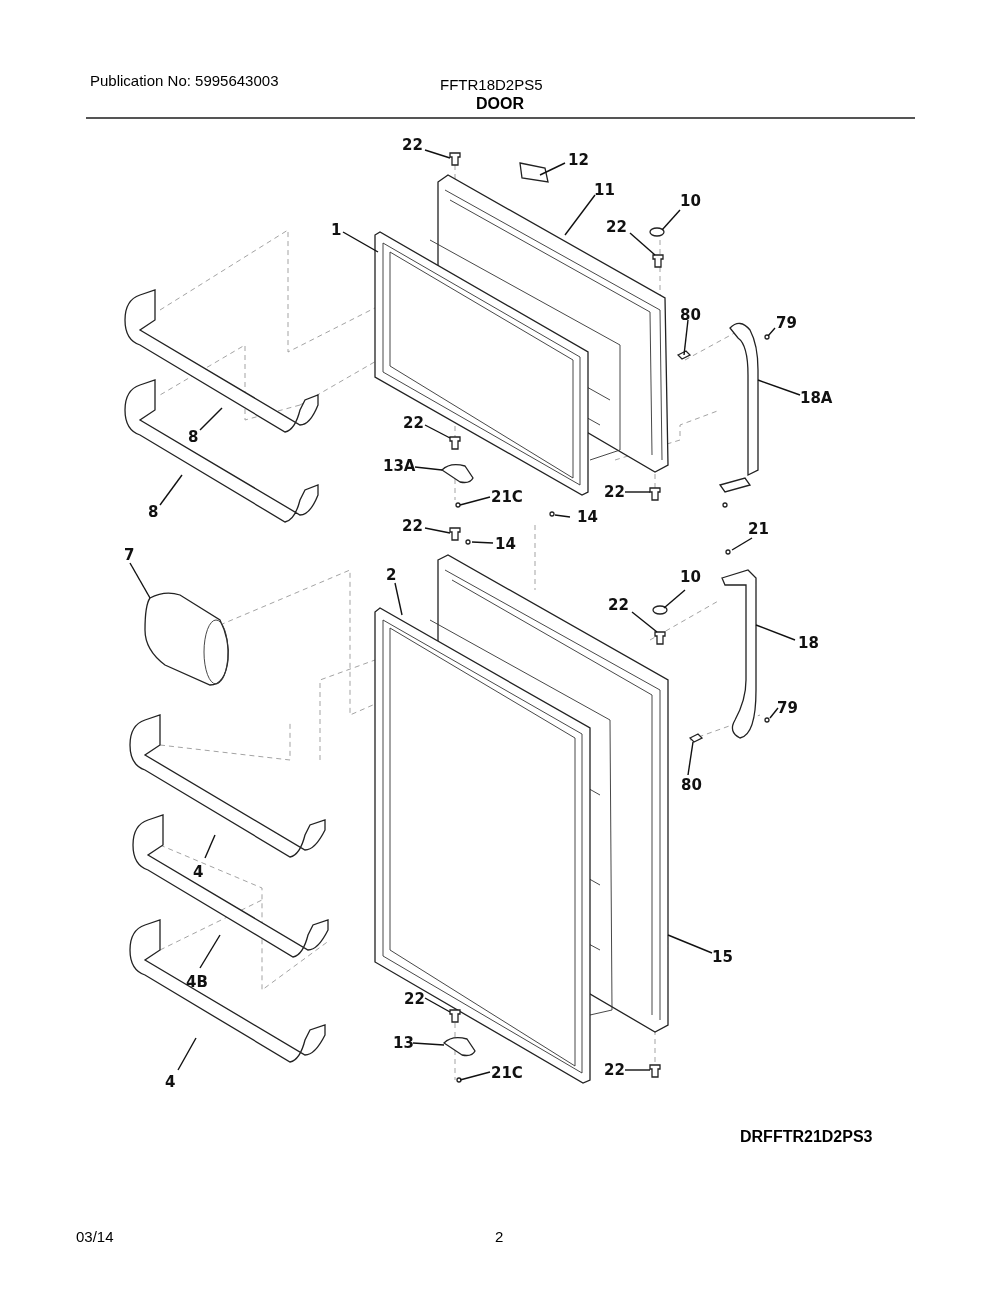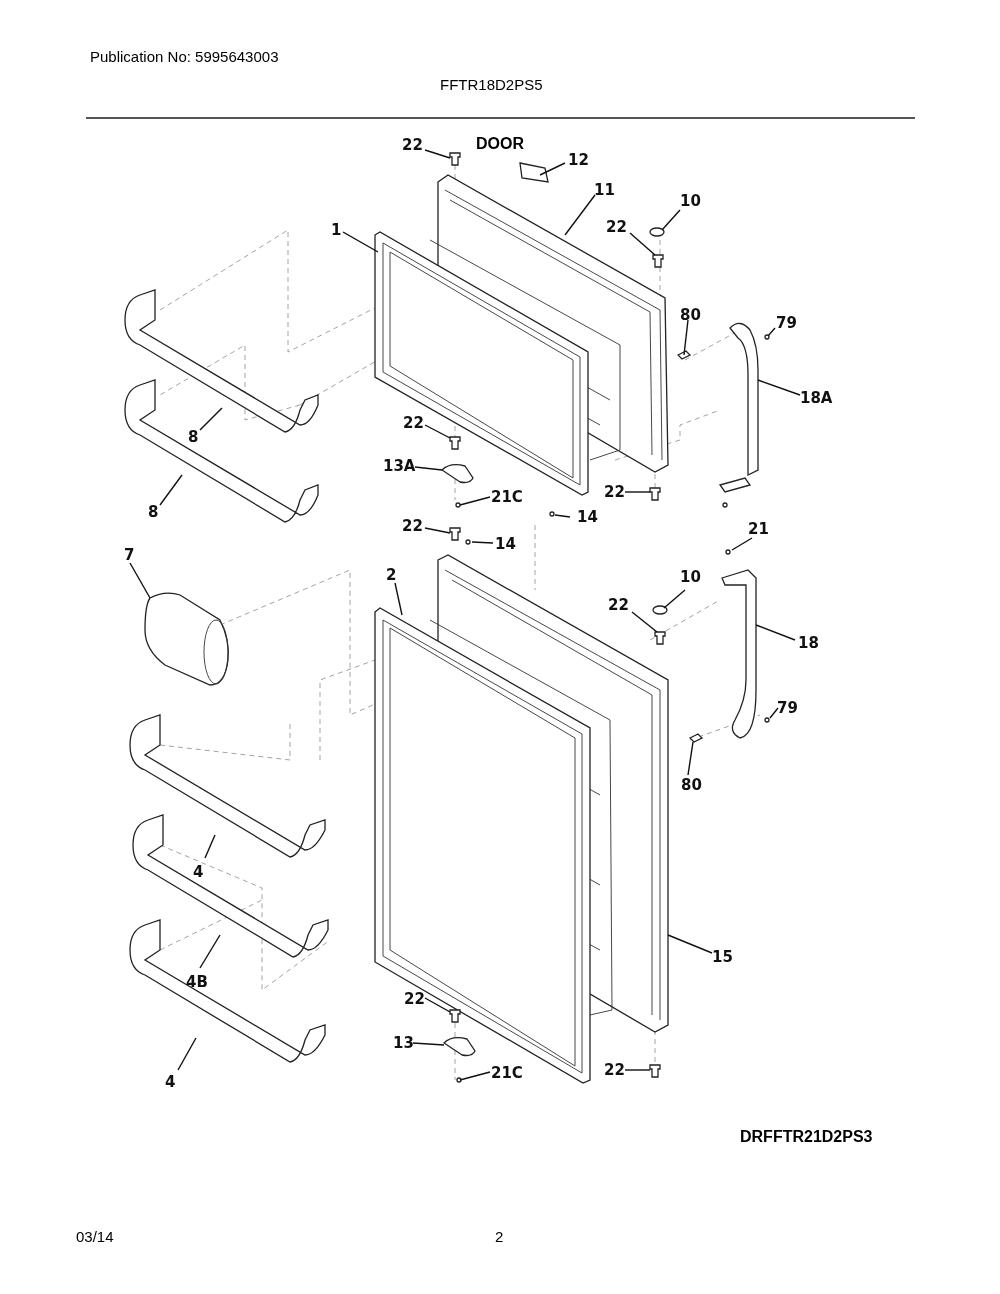--- a/index.html
+++ b/index.html
@@ -1,22 +1,22 @@
 <!DOCTYPE html>
 <html><head>
 <meta charset="utf-8">
 <style>
   html, body { margin: 0; padding: 0; background: #ffffff; }
   body { width: 1000px; height: 1294px; position: relative; overflow: hidden;
          font-family: "Liberation Sans", sans-serif; color: #000; }
   .hdr { position: absolute; font-size: 15px; }
-  #pub { left: 90px; top: 48px; }
+  #pub { left: 90px; top: 72px; }
   #model { left: 440px; top: 76px; }
   #section-title { position: absolute; left: 0; width: 1000px; top: 95px; text-align: center;
-                   font-weight: bold; font-size: 16px; margin-top: 40px; }
+                   font-weight: bold; font-size: 16px; }
   #rule { position: absolute; left: 86px; top: 117px; width: 829px; height: 2px; background: #555; }
   #diagram { position: absolute; left: 0; top: 0; }
   #diagram-id { position: absolute; left: 740px; top: 1128px; font-weight: bold; font-size: 16px; text-align: right; }
   #footer-date { position: absolute; left: 76px; top: 1228px; font-size: 15px; }
   #footer-page { position: absolute; left: 495px; top: 1228px; font-size: 15px; }
   .callout { font-family: "DejaVu Sans", sans-serif; font-weight: bold; font-size: 15px; fill: #111; }
   .ln { stroke: #111; stroke-width: 1.4; fill: none; }
   .part { stroke: #222; stroke-width: 1.3; fill: #fff; }
   .thin { stroke: #333; stroke-width: 0.9; fill: none; }
   .dash { stroke: #999; stroke-width: 0.9; stroke-dasharray: 5 4; fill: none; }

